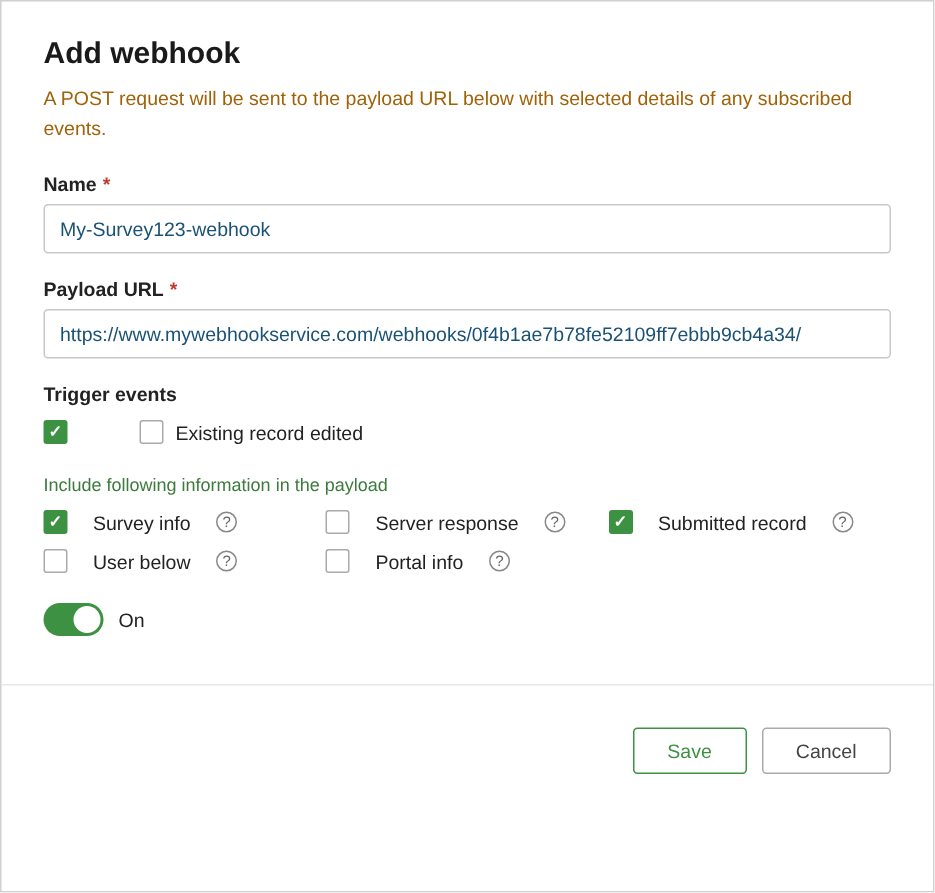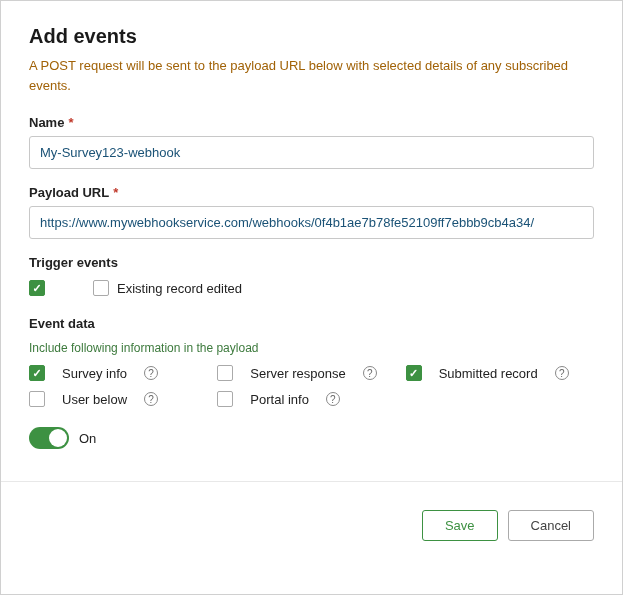--- a/index.html
+++ b/index.html
@@ -220,21 +220,21 @@
     .divider {
       border: none;
       border-top: 1px solid #e8e8e8;
       margin: 0 -28px;
     }
   </style>
 </head>
 <body>
 
 <div class="modal">
-  <h2 class="modal-title">Add events</h2>
+  <h2 class="modal-title">Add webhook</h2>
   <p class="modal-description">A POST request will be sent to the payload URL below with selected details of any subscribed events.</p>
 
   
   <div class="field-label">
     <span>Name</span>
     <span class="required-star">*</span>
   </div>
   <input type="text" class="text-input" value="My-Survey123-webhook" style="">
 
   
@@ -251,21 +251,20 @@
       <div class="checkbox-box checked"></div>
     </label>
     <label class="checkbox-item">
       <div class="checkbox-box"></div>
       <span>Existing record edited</span>
     </label>
   </div>
 
   
   <div class="event-data-section">
-    <div class="section-title">Event data</div>
     <div class="event-data-subtitle">Include following information in the payload</div>
     <div class="event-data-grid">
 
       <label class="event-data-item">
         <div class="checkbox-box checked"></div>
         <span>Survey info</span>
         <span class="help-icon">?</span>
       </label>
 
       <label class="event-data-item">

